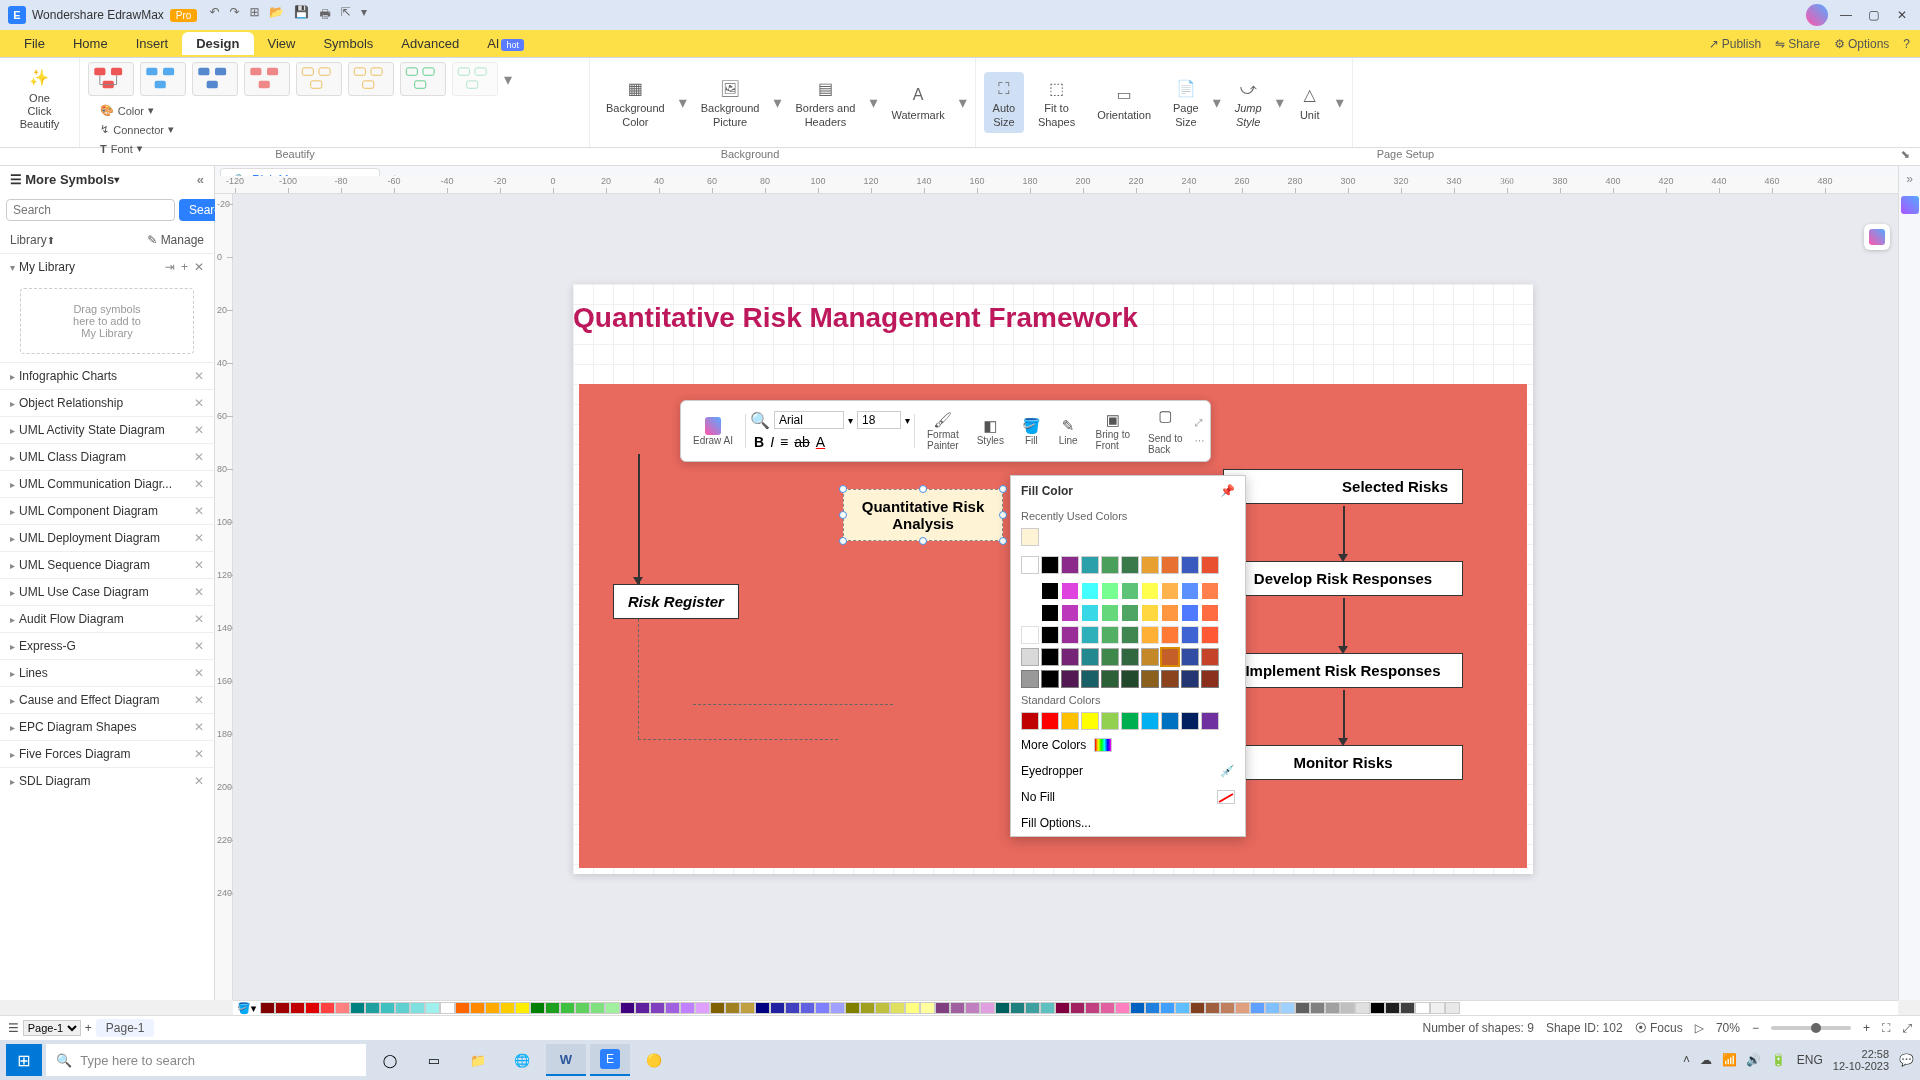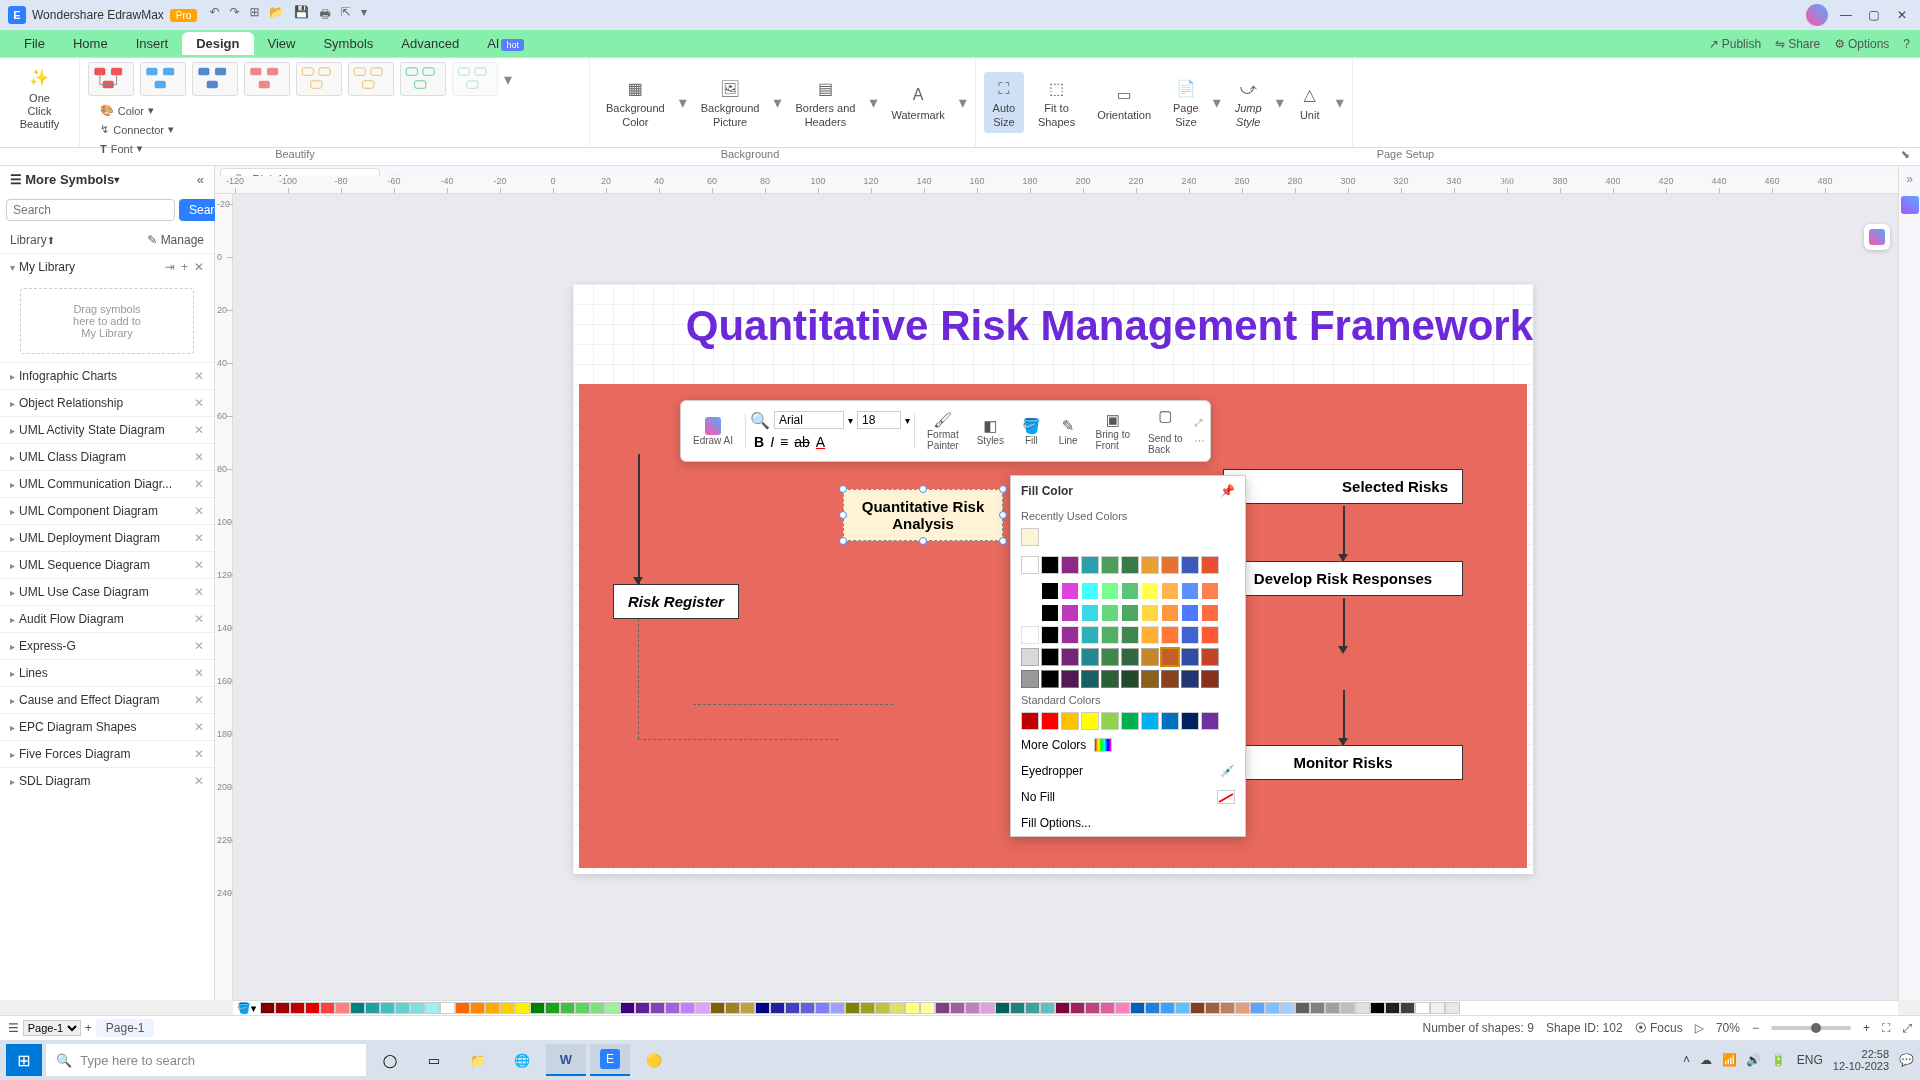--- a/index.html
+++ b/index.html
@@ -11,21 +11,21 @@
 .titlebar .appname { font-weight: 500; color: #333; }
 .titlebar .pro { background: #ffa500; color: white; font-size: 10px; padding: 1px 6px; border-radius: 3px; margin-left: 6px; }
 .titlebar .qa-icons { margin-left: 12px; display: flex; gap: 10px; color: #666; }
 .titlebar .qa-icons span { cursor: pointer; }
 .titlebar .spacer { flex: 1; }
 .titlebar .winbtns { display: flex; gap: 8px; align-items: center; }
 .titlebar .avatar { width: 22px; height: 22px; border-radius: 50%; background: linear-gradient(45deg,#f5a,#5af); }
 .titlebar .winbtn { width: 20px; text-align: center; cursor: pointer; color: #444; }
 
 
-.menurow { height: 28px; background: #86efac; display: flex; align-items: center; padding: 0 10px; font-size: 13px; border-bottom: 1px solid #d0d8e6; }
+.menurow { height: 28px; background: #fde047; display: flex; align-items: center; padding: 0 10px; font-size: 13px; border-bottom: 1px solid #d0d8e6; }
 .menurow .mitem { padding: 4px 14px; cursor: pointer; color: #333; }
 .menurow .mitem.active { background: white; border-radius: 6px 6px 0 0; font-weight: 600; }
 .menurow .ai-badge { background: #5b7cff; color: white; font-size: 9px; padding: 1px 5px; border-radius: 3px; margin-left: 2px; }
 .menurow .right { margin-left: auto; display: flex; gap: 14px; align-items: center; color: #555; font-size: 12px; }
 .menurow .right span { cursor: pointer; display: flex; gap: 3px; align-items: center; }
 
 
 .ribbon { height: 90px; background: white; display: flex; border-bottom: 1px solid #ddd; }
 .ribbon-group { border-right: 1px solid #eee; padding: 4px 8px; display: flex; flex-direction: column; }
 .ribbon-group .tops { display: flex; gap: 6px; flex: 1; align-items: center; }
@@ -65,21 +65,21 @@
 .hruler { position: absolute; left: 215px; right: 22px; top: 176px; height: 18px; background: #f8f8f8; border-bottom: 1px solid #ddd; font-size: 9px; color: #888; overflow: hidden; }
 .hruler .tick { position: absolute; border-left: 1px solid #bbb; height: 6px; top: 12px; }
 .hruler .ticklabel { position: absolute; top: 0; transform: translateX(-50%); }
 .vruler { position: absolute; left: 215px; top: 194px; bottom: 40px; width: 18px; background: #f8f8f8; border-right: 1px solid #ddd; font-size: 9px; color: #888; }
 .vruler .tick { position: absolute; border-top: 1px solid #bbb; width: 6px; left: 12px; }
 .vruler .ticklabel { position: absolute; left: 2px; transform: translateY(-50%) rotate(0); }
 
 .canvas-area { position: absolute; left: 233px; top: 194px; right: 22px; bottom: 40px; background: #e8eaf0; overflow: hidden; }
 .page { position: absolute; left: 340px; top: 90px; width: 960px; height: 590px; background: white; box-shadow: 0 2px 8px rgba(0,0,0,0.15); }
 .page .grid { width: 100%; height: 100%; background-image: linear-gradient(#f0f0f0 1px, transparent 1px), linear-gradient(90deg, #f0f0f0 1px, transparent 1px); background-size: 20px 20px; }
-.page .title { position: absolute; top: 18px; left: 0; right: 0; text-align: right; font-size: 42px; font-weight: 700; color: #6d28d9; }
+.page .title { position: absolute; top: 18px; left: 0; right: 0; text-align: left; font-size: 28px; font-weight: 700; color: #be185d; }
 .page .redbg { position: absolute; left: 6px; right: 6px; top: 100px; bottom: 6px; background: #e8695e; }
 .diagram-box { position: absolute; background: white; border: 1px solid #333; padding: 8px 14px; font-size: 15px; font-weight: 600; text-align: center; }
 .diagram-box.sel { background: #fff3d6; border: 1px dashed #888; }
 .sel-handle { position: absolute; width: 8px; height: 8px; background: white; border: 1px solid #4a90e2; border-radius: 50%; }
 .arrow-line { position: absolute; border-left: 2px solid #333; }
 .arrow-head { position: absolute; width: 0; height: 0; border-left: 5px solid transparent; border-right: 5px solid transparent; border-top: 8px solid #333; }
 .dashed-line { position: absolute; border-top: 1px dashed #666; }
 .dashed-line.vert { border-top: none; border-left: 1px dashed #666; }
 
 
@@ -548,20 +548,21 @@
         <span style="white-space:pre-line;">Quantitative Risk
 Analysis</span>
         <div class="sel-handle" style="left:-5px;top:-5px;"></div><div class="sel-handle" style="right:-5px;top:-5px;"></div>
         <div class="sel-handle" style="left:-5px;bottom:-5px;"></div><div class="sel-handle" style="right:-5px;bottom:-5px;"></div>
         <div class="sel-handle" style="left:50%;top:-5px;margin-left:-4px;"></div><div class="sel-handle" style="left:50%;bottom:-5px;margin-left:-4px;"></div>
         <div class="sel-handle" style="top:50%;left:-5px;margin-top:-4px;"></div><div class="sel-handle" style="top:50%;right:-5px;margin-top:-4px;"></div>
       </div>
       <div class="diagram-box" style="left:40px; top:300px;font-style:italic;">Risk Register</div>
       <div class="diagram-box" style="left:650px; top:185px; width:240px;text-align:right;">Selected Risks</div>
       <div class="diagram-box" style="left:650px; top:277px; width:240px;">Develop Risk Responses</div>
+      <div class="diagram-box" style="left:650px; top:369px; width:240px;">Implement Risk Responses</div>
       <div class="diagram-box" style="left:650px; top:461px; width:240px;">Monitor Risks</div>
 
       <div class="arrow-line" style="left:65px; top:170px; height:130px;"></div>
       <div class="arrow-head" style="left:60px; top:293px;"></div>
       <div class="arrow-line" style="left:770px; top:222px; height:50px;"></div>
         <div class="arrow-head" style="left:765px; top:270px;"></div>
       <div class="arrow-line" style="left:770px; top:314px; height:50px;"></div>
         <div class="arrow-head" style="left:765px; top:362px;"></div>
       <div class="arrow-line" style="left:770px; top:406px; height:50px;"></div>
         <div class="arrow-head" style="left:765px; top:454px;"></div>

